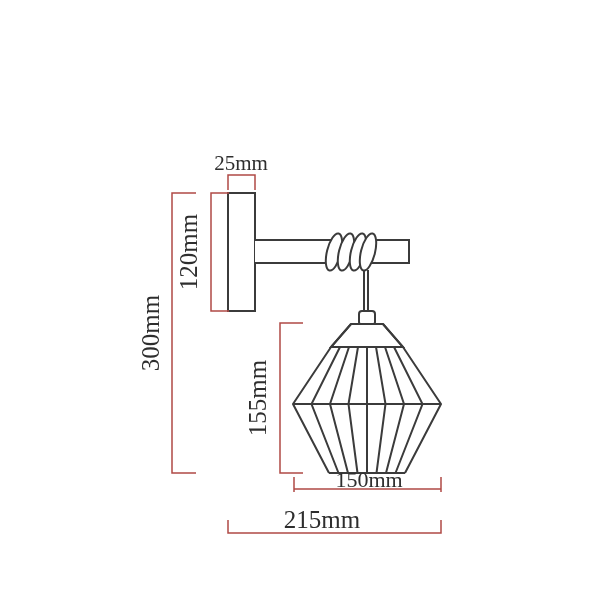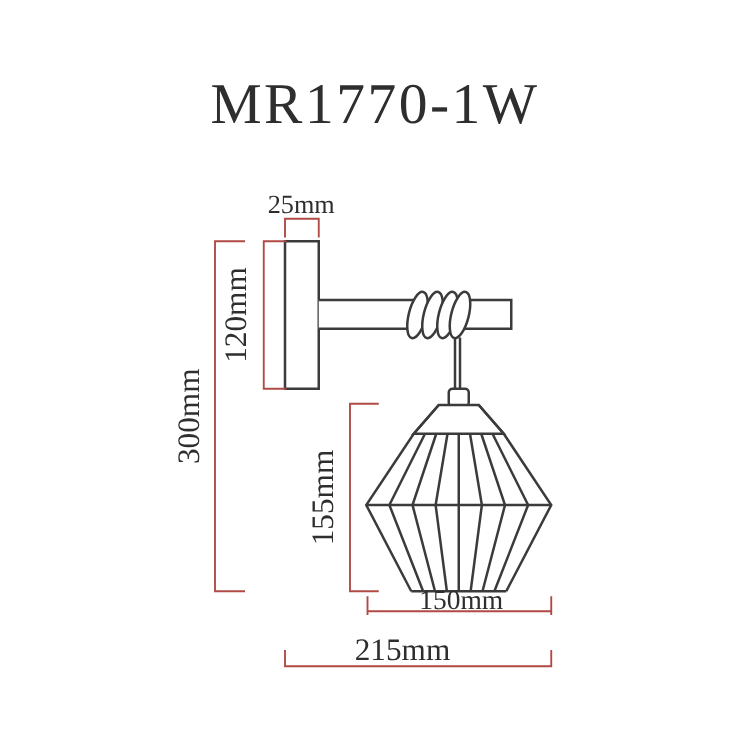--- a/index.html
+++ b/index.html
@@ -22,21 +22,20 @@
   .t25{font-size:21px;}
   .t120,.t300,.t155{font-size:25px;}
   .t150{font-size:22px;}
   .t215{font-size:25px;}
 </style>
 </head>
 <body>
 
 <div class="page">
 
-  <h1 class="title">MR1770-1W</h1>
 
   <svg width="600" height="600" viewBox="0 0 600 600">
 
     <g>
 
       <rect class="kf" x="228" y="193" width="27" height="118"></rect>
 
       <path class="kf" d="M255,240 H409 V263 H255"></path>
 
       <g>

